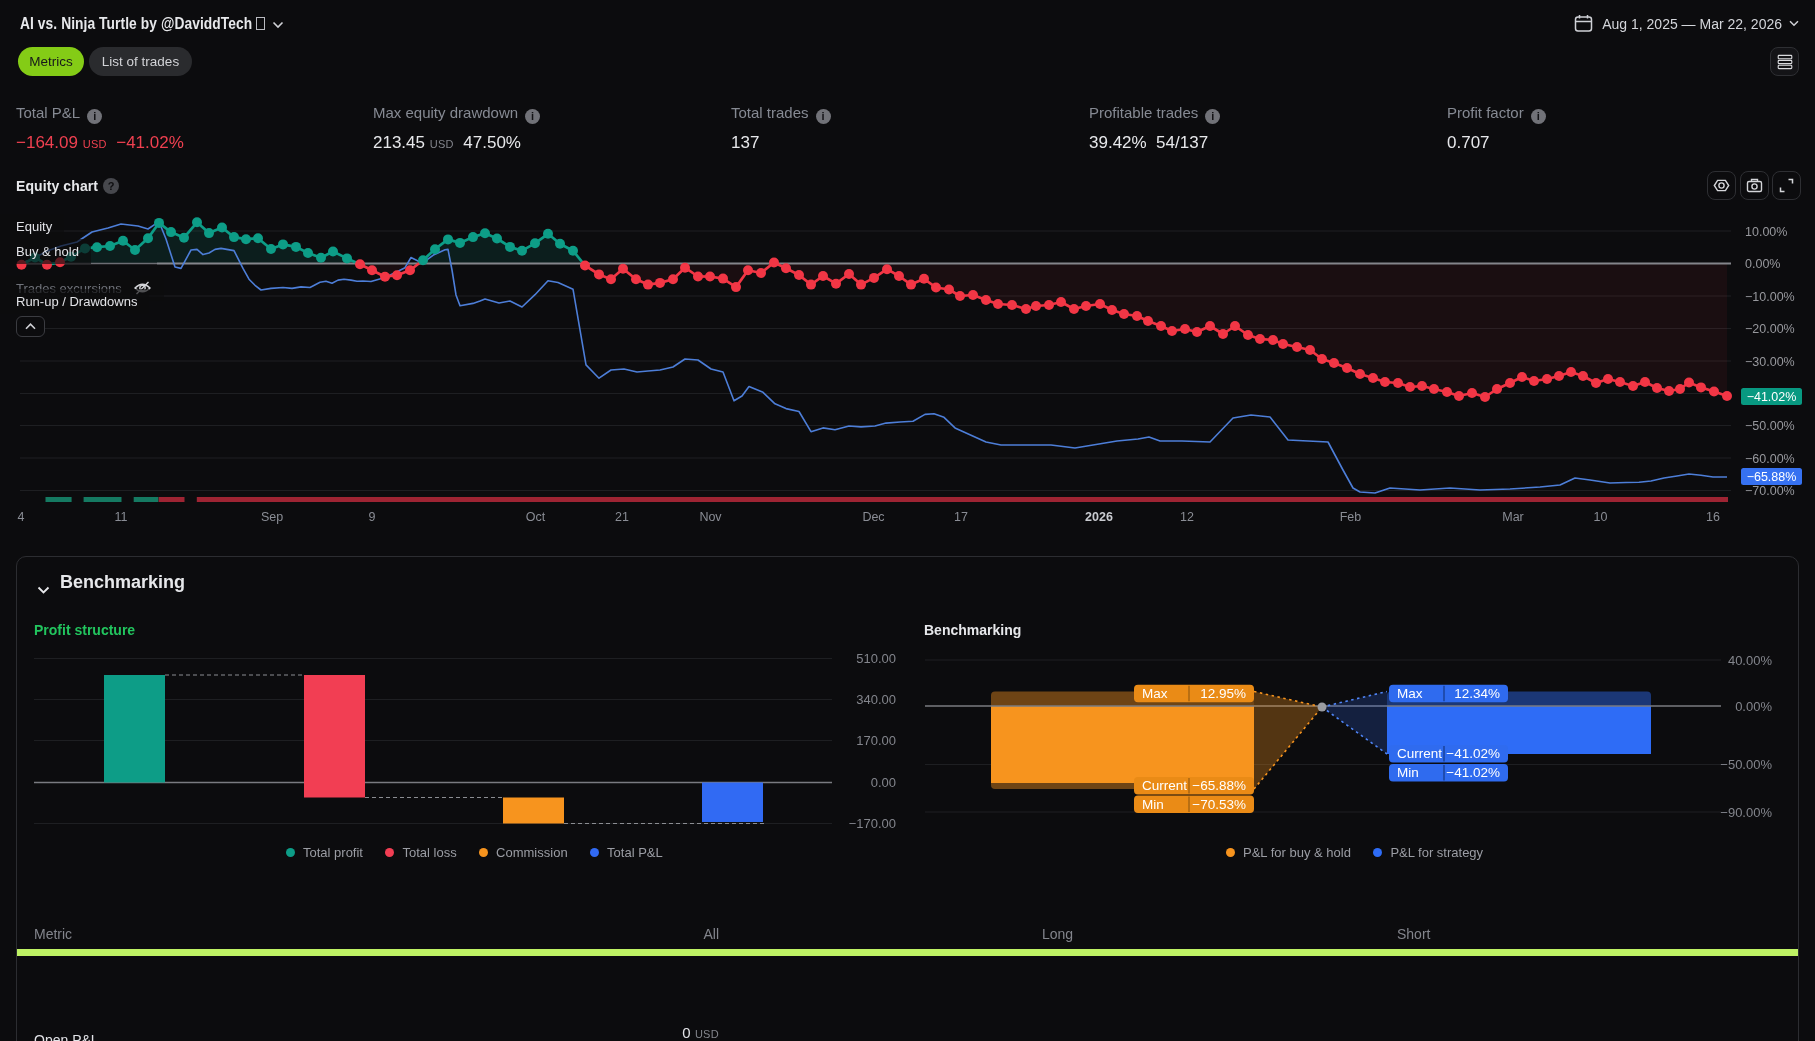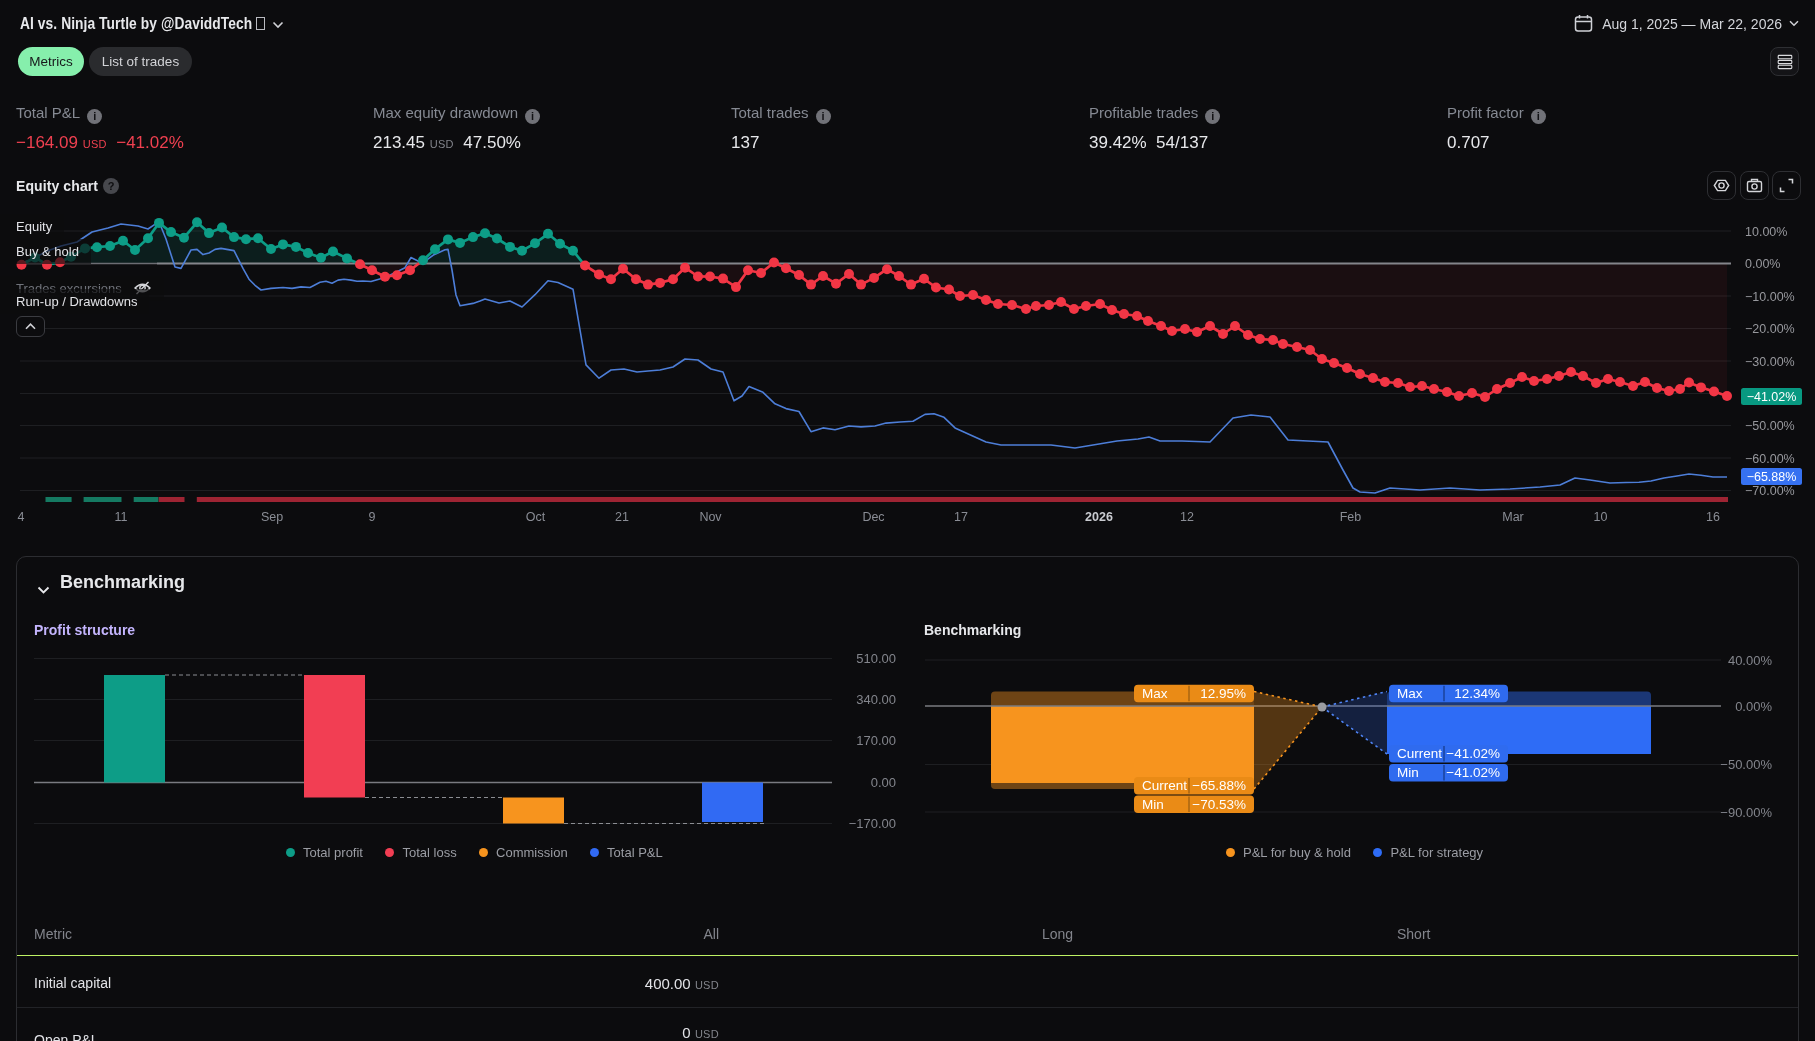--- a/index.html
+++ b/index.html
@@ -32,21 +32,21 @@
       <line x1="1.5" y1="7.5" x2="17.5" y2="7.5" stroke="#cfd1d6" stroke-width="1.5"></line>
       <line x1="5.5" y1="1" x2="5.5" y2="4.5" stroke="#cfd1d6" stroke-width="1.5"></line>
       <line x1="13.5" y1="1" x2="13.5" y2="4.5" stroke="#cfd1d6" stroke-width="1.5"></line>
     </svg>
   Aug 1, 2025 — Mar 22, 2026
   <svg class="ico" width="10" height="7" viewBox="0 0 10 7" style="margin-left:7px;">
       <path d="M1 1.2 L5 5.2 L9 1.2" stroke="#d0d1d6" stroke-width="1.5" fill="none"></path>
     </svg>
 </div>
 
-<div class="pill" style="left:18px; top:47px; width:66px; background:#86efac; color:#17181b;">Metrics</div>
+<div class="pill" style="left:18px; top:47px; width:66px; background:#84cc16; color:#17181b;">Metrics</div>
 <div class="pill" style="left:89px; top:47px; width:103px; background:#2a2b2e; color:#d2d3d7;">List of trades</div>
 <div class="btn" style="left:1770px; top:47px; background:#141417;">
   <svg width="16" height="16" viewBox="0 0 16 16">
       <rect x="1.2" y="1.4" width="13.6" height="3.3" rx="0.8" stroke="#dadbde" stroke-width="1.1" fill="none"></rect>
       <rect x="1.2" y="6.35" width="13.6" height="3.3" rx="0.8" stroke="#dadbde" stroke-width="1.1" fill="none"></rect>
       <rect x="1.2" y="11.3" width="13.6" height="3.3" rx="0.8" stroke="#dadbde" stroke-width="1.1" fill="none"></rect>
     </svg>
 </div>
 
 <div class="abs" style="left:16px; top:104px;">
@@ -431,21 +431,21 @@
     </svg>
 </div>
 
 <div class="abs" style="left:16px; top:556px; width:1783px; height:600px; border:1px solid #2c2d31; border-radius:10px;">
   <div class="abs" style="left:20px; top:21px;">
     <svg class="ico" width="13" height="9" viewBox="0 0 13 9">
         <path d="M1.5 1.5 L6.5 6.5 L11.5 1.5" stroke="#e7e8eb" stroke-width="1.8" fill="none"></path>
       </svg>
   </div>
   <div class="abs" style="left:43px; top:15px; font-size:18px; font-weight:bold; color:#e7e8eb;">Benchmarking</div>
-  <div class="abs" style="left:17px; top:65px; font-size:14px; font-weight:bold; color:#c4b5fd;">Profit structure</div>
+  <div class="abs" style="left:17px; top:65px; font-size:14px; font-weight:bold; color:#22c55e;">Profit structure</div>
   <div class="abs" style="left:907px; top:65px; font-size:14px; font-weight:bold; color:#e7e8eb;">Benchmarking</div>
 
   <svg class="abs" style="left:0; top:84px;" width="910" height="230" viewBox="16 0 910 230">
 <line x1="33" y1="17.5" x2="831" y2="17.5" stroke="#1e1f22" stroke-width="1"></line>
 <text x="895" y="22.0" text-anchor="end" font-size="13" fill="#83858c">510.00</text>
 <line x1="33" y1="58.5" x2="831" y2="58.5" stroke="#1e1f22" stroke-width="1"></line>
 <text x="895" y="63.0" text-anchor="end" font-size="13" fill="#83858c">340.00</text>
 <line x1="33" y1="99.5" x2="831" y2="99.5" stroke="#1e1f22" stroke-width="1"></line>
 <text x="895" y="104.0" text-anchor="end" font-size="13" fill="#83858c">170.00</text>
 <line x1="33" y1="141.5" x2="831" y2="141.5" stroke="#7a7b81" stroke-width="1.6"></line>
@@ -510,27 +510,23 @@
     <span class="legend-item"><span class="legend-dot" style="background:#0d9d87;"></span>Total profit</span>
     <span class="legend-item"><span class="legend-dot" style="background:#f23e53;"></span>Total loss</span>
     <span class="legend-item"><span class="legend-dot" style="background:#f7941e;"></span>Commission</span>
     <span class="legend-item" style="margin-right:0;"><span class="legend-dot" style="background:#316af3;"></span>Total P&amp;L</span>
   </div>
   <div class="abs" style="left:1209px; top:286px; white-space:nowrap;">
     <span class="legend-item"><span class="legend-dot" style="background:#f7941e;"></span>P&amp;L for buy &amp; hold</span>
     <span class="legend-item" style="margin-right:0;"><span class="legend-dot" style="background:#2e6cf6;"></span>P&amp;L for strategy</span>
   </div>
 
-  <div class="abs" style="left:0; top:356px; width:1781px; height:43px; border-bottom:1px solid #bef264;">
+  <div class="abs" style="left:0; top:356px; width:1781px; height:43px; border-bottom:7px solid #bef264;">
     <span class="abs" style="left:17px; top:13px; font-size:14px; color:#83858c;">Metric</span>
     <span class="abs" style="left:620px; top:13px; width:82px; text-align:right; font-size:14px; color:#83858c;">All</span>
     <span class="abs" style="left:1025px; top:13px; font-size:14px; color:#83858c;">Long</span>
     <span class="abs" style="left:1380px; top:13px; font-size:14px; color:#83858c;">Short</span>
   </div>
-  <div class="abs" style="left:0; top:399px; width:1781px; height:52px; border-bottom:1px solid #222327;">
-    <span class="abs" style="left:17px; top:19px; font-size:14px; color:#e2e3e7;">Initial capital</span>
-    <span class="abs" style="left:560px; top:19px; width:142px; text-align:right; font-size:15px; color:#e2e3e7;">400.00 <span class="usd" style="color:#83858c;">USD</span></span>
-  </div>
   <div class="abs" style="left:0; top:451px; width:1781px; height:52px;">
     <span class="abs" style="left:17px; top:24px; font-size:14px; color:#e2e3e7;">Open P&amp;L</span>
     <span class="abs" style="left:560px; top:16px; width:142px; text-align:right; font-size:15px; color:#e2e3e7;">0 <span class="usd" style="color:#83858c;">USD</span></span>
   </div>
 </div>
 
 </body></html>

